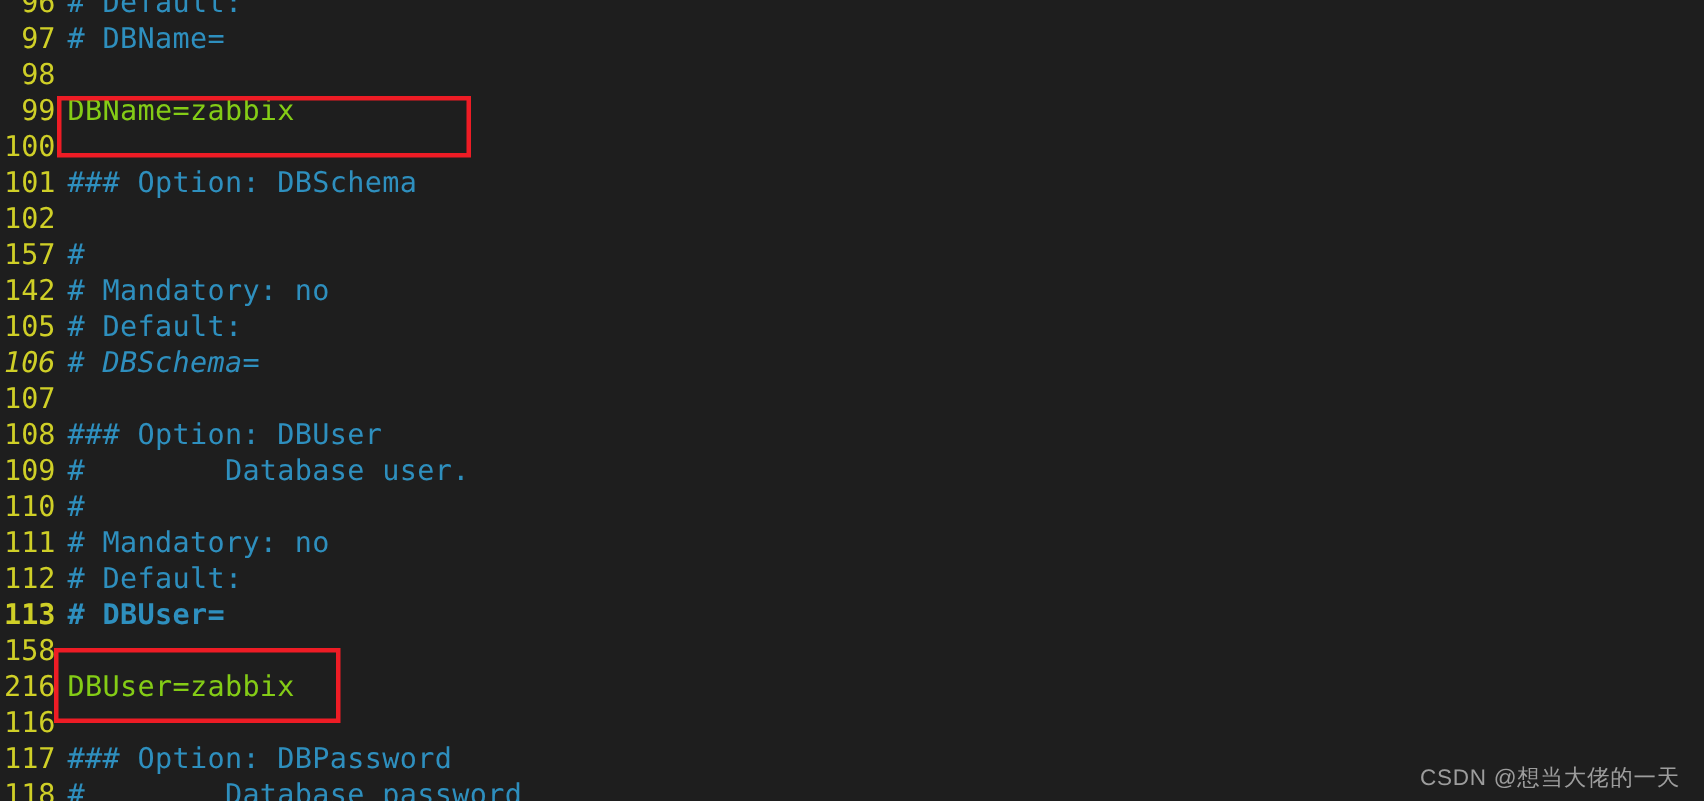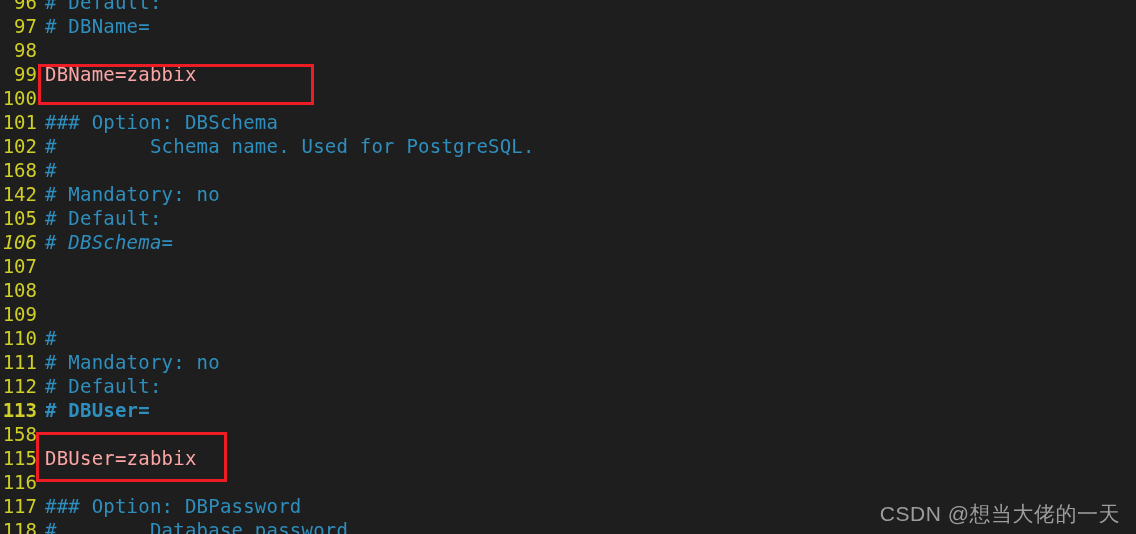--- a/index.html
+++ b/index.html
@@ -50,70 +50,70 @@
     position: absolute;
     left: 45px;
     top: 0;
     font-size: 19px;
     line-height: 24px;
     white-space: pre;
     letter-spacing: 0.22px;
   }
 
   .c-comment { color: #2e8fbe; }
-  .c-plain   { color: #fca5a5; }
+  .c-plain   { color: #84cc16; }
 
   
   .redbox {
     position: absolute;
     border: 3px solid #ee1c25;
     box-sizing: border-box;
     background: transparent;
     pointer-events: none;
   }
 
   
   #watermark {
     position: absolute;
     right: 16px;
     bottom: 6px;
     font-family: "Liberation Sans", "DejaVu Sans", sans-serif;
-    font-size: 21px;
+    font-size: 15px;
     color: #b9b9b9;
     opacity: 0.82;
     white-space: nowrap;
     letter-spacing: 0.5px;
   }
 </style>
 </head>
 <body>
 
 <div id="screen">
 
   <div id="editor">
       <div class="row" style="top: -10px;"><div class="gutter">96</div><div class="code c-comment"># Default:</div></div>
       <div class="row" style="top: 14px;"><div class="gutter">97</div><div class="code c-comment"># DBName=</div></div>
       <div class="row" style="top: 38px;"><div class="gutter">98</div><div class="code c-plain"></div></div>
       <div class="row" style="top: 62px;"><div class="gutter">99</div><div class="code c-plain">DBName=zabbix</div></div>
       <div class="row" style="top: 86px;"><div class="gutter">100</div><div class="code c-plain"></div></div>
       <div class="row" style="top: 110px;"><div class="gutter">101</div><div class="code c-comment">### Option: DBSchema</div></div>
-      <div class="row" style="top: 134px;"><div class="gutter">102</div><div class="code c-comment">#        Schema name. Used for PostgreSQL.</div></div>
-      <div class="row" style="top: 158px;"><div class="gutter">168</div><div class="code c-comment">#</div></div>
+      <div class="row" style="top: 134px;"><div class="gutter">102</div></div>
+      <div class="row" style="top: 158px;"><div class="gutter">157</div><div class="code c-comment">#</div></div>
       <div class="row" style="top: 182px;"><div class="gutter">142</div><div class="code c-comment"># Mandatory: no</div></div>
       <div class="row" style="top: 206px;"><div class="gutter">105</div><div class="code c-comment"># Default:</div></div>
       <div class="row" style="top: 230px; font-style: italic;"><div class="gutter">106</div><div class="code c-comment"># DBSchema=</div></div>
       <div class="row" style="top: 254px;"><div class="gutter">107</div><div class="code c-plain"></div></div>
-      <div class="row" style="top: 278px;"><div class="gutter">108</div></div>
-      <div class="row" style="top: 302px; text-decoration: underline;"><div class="gutter">109</div></div>
+      <div class="row" style="top: 278px;"><div class="gutter">108</div><div class="code c-comment">### Option: DBUser</div></div>
+      <div class="row" style="top: 302px; text-decoration: underline;"><div class="gutter">109</div><div class="code c-comment">#        Database user.</div></div>
       <div class="row" style="top: 326px;"><div class="gutter">110</div><div class="code c-comment">#</div></div>
       <div class="row" style="top: 350px;"><div class="gutter">111</div><div class="code c-comment"># Mandatory: no</div></div>
       <div class="row" style="top: 374px;"><div class="gutter">112</div><div class="code c-comment"># Default:</div></div>
       <div class="row" style="top: 398px; font-weight: bold;"><div class="gutter">113</div><div class="code c-comment"># DBUser=</div></div>
       <div class="row" style="top: 422px;"><div class="gutter">158</div><div class="code c-plain"></div></div>
-      <div class="row" style="top: 446px;"><div class="gutter">115</div><div class="code c-plain">DBUser=zabbix</div></div>
+      <div class="row" style="top: 446px;"><div class="gutter">216</div><div class="code c-plain">DBUser=zabbix</div></div>
       <div class="row" style="top: 470px;"><div class="gutter">116</div><div class="code c-plain"></div></div>
       <div class="row" style="top: 494px;"><div class="gutter">117</div><div class="code c-comment">### Option: DBPassword</div></div>
       <div class="row" style="top: 518px;"><div class="gutter">118</div><div class="code c-comment">#        Database password</div></div>
     </div>
 
   <div id="annotation-layer">
       <div class="redbox" style="left: 38px; top: 64px; width: 276px; height: 41px; border-color: rgb(238, 28, 37);"></div>
       <div class="redbox" style="left: 36px; top: 432px; width: 191px; height: 50px; border-color: rgb(238, 28, 37);"></div>
     </div>
 

